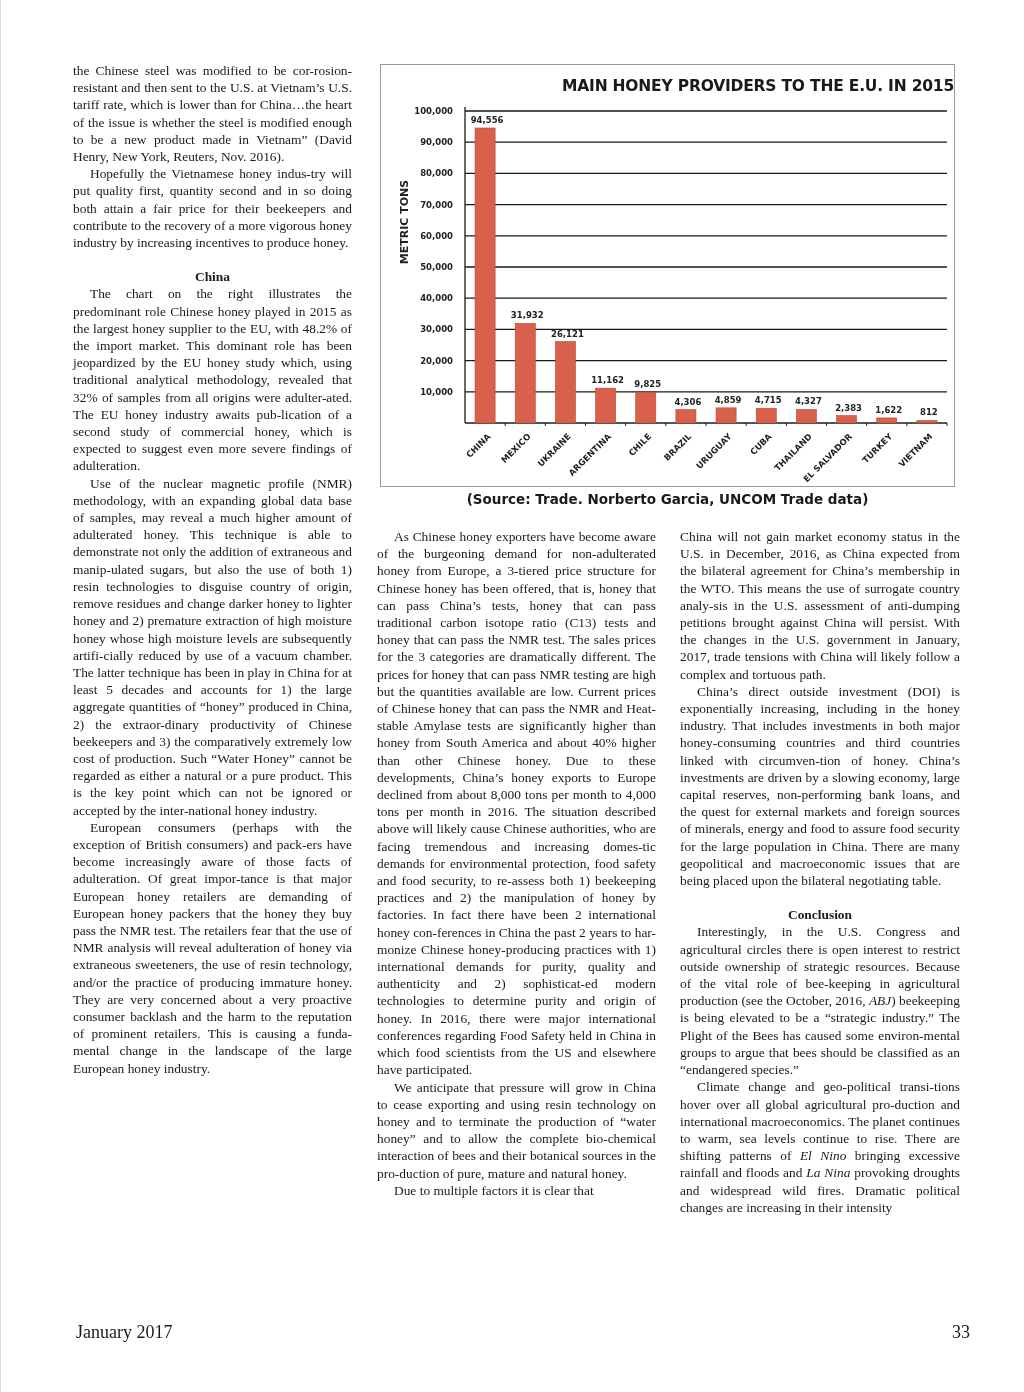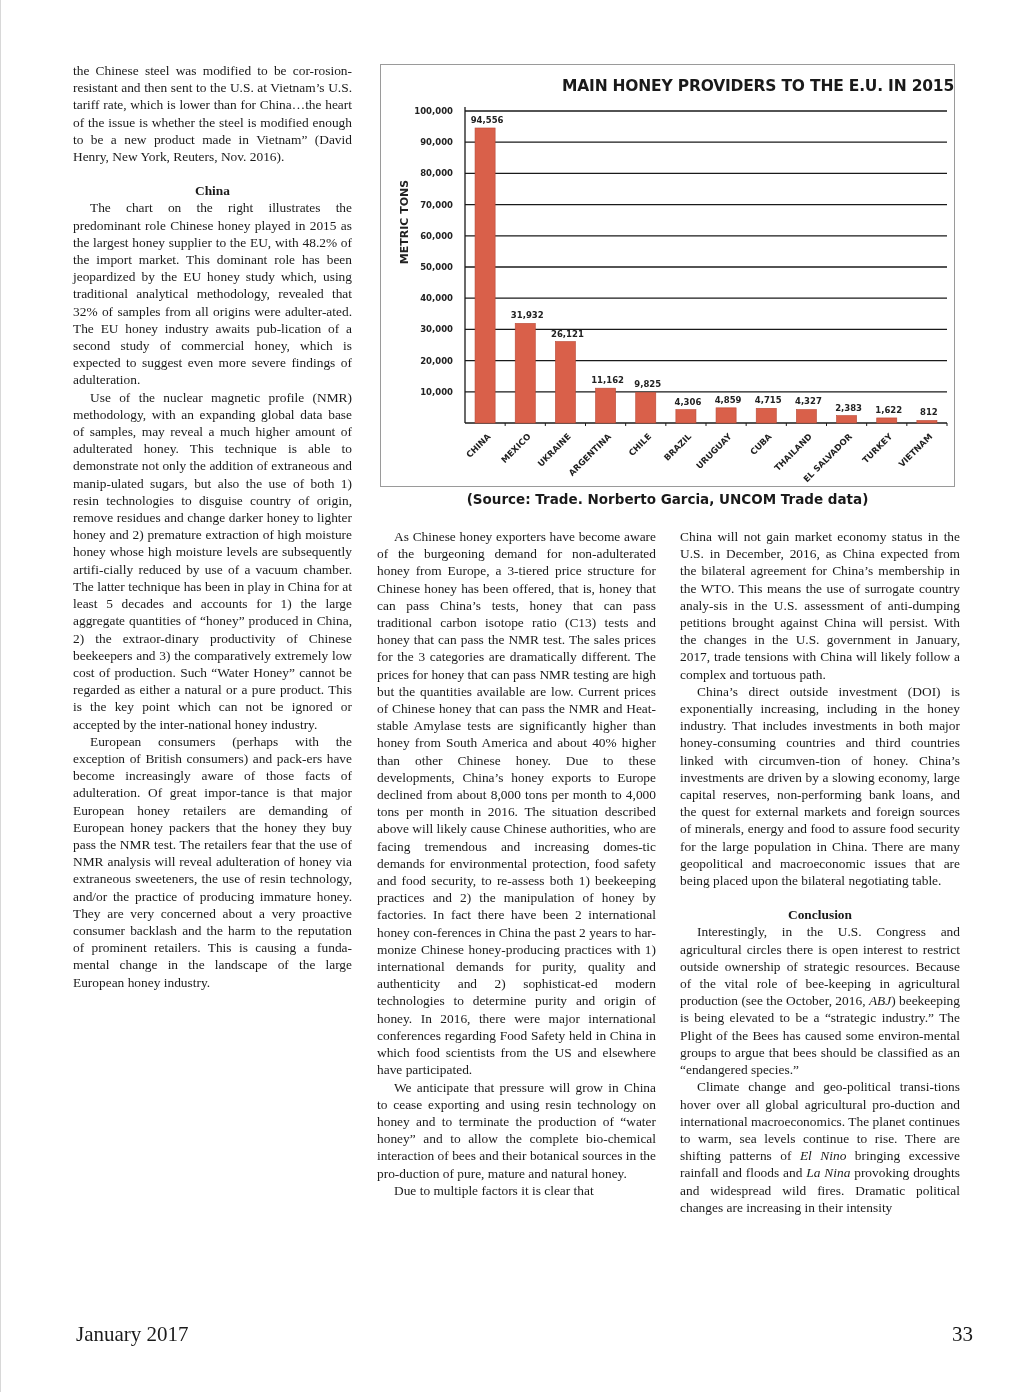--- a/index.html
+++ b/index.html
@@ -17,31 +17,32 @@
 
   #chart-frame { position: absolute; left: 380px; top: 64px; width: 575px; height: 423px;
                  border: 1.5px solid #9a9a9a; background: #fff; box-sizing: border-box; }
   #chart-title { position: absolute; left: 0; top: 12px; width: 100%; text-align: right;
                  font-family: "DejaVu Sans", "Liberation Sans", sans-serif; font-weight: bold;
                  font-size: 15.5px; letter-spacing: -0.2px; padding-left: 150px; box-sizing: border-box; }
   #chart-svg { position: absolute; left: 0; top: 0; }
   #chart-source { position: absolute; left: 380px; top: 491px; width: 575px; text-align: center;
                   font-family: "DejaVu Sans", "Liberation Sans", sans-serif; font-weight: bold; font-size: 13.5px; }
 
-  .footer { position: absolute; top: 1322px; font-size: 21px; font-family: "Liberation Serif", serif; }
+  .footer { position: absolute; top: 1322px; font-size: 18px; font-family: "Liberation Serif", serif; }
   #footer-date { left: 76px; }
   #footer-page { left: 936px; margin-left: 16px; }
 </style>
 </head>
 <body>
 
 <div class="page-edge"></div>
 
 <div id="col1" class="col">
   <p class="noindent">the Chinese steel was modified to be cor-rosion-resistant and then sent to the U.S. at Vietnam’s U.S. tariff rate, which is lower than for China…the heart of the issue is whether the steel is modified enough to be a new product made in Vietnam” (David Henry, New York, Reuters, Nov. 2016).</p>
+  <p>Hopefully the Vietnamese honey indus-try will put quality first, quantity second and in so doing both attain a fair price for their beekeepers and contribute to the recovery of a more vigorous honey industry by increasing incentives to produce honey.</p>
   <div class="gap"></div>
   <h3>China</h3>
   <p>The chart on the right illustrates the predominant role Chinese honey played in 2015 as the largest honey supplier to the EU, with 48.2% of the import market. This dominant role has been jeopardized by the EU honey study which, using traditional analytical methodology, revealed that 32% of samples from all origins were adulter-ated. The EU honey industry awaits pub-lication of a second study of commercial honey, which is expected to suggest even more severe findings of adulteration.</p>
   <p>Use of the nuclear magnetic profile (NMR) methodology, with an expanding global data base of samples, may reveal a much higher amount of adulterated honey. This technique is able to demonstrate not only the addition of extraneous and manip-ulated sugars, but also the use of both 1) resin technologies to disguise country of origin, remove residues and change darker honey to lighter honey and 2) premature extraction of high moisture honey whose high moisture levels are subsequently artifi-cially reduced by use of a vacuum chamber. The latter technique has been in play in China for at least 5 decades and accounts for 1) the large aggregate quantities of “honey” produced in China, 2) the extraor-dinary productivity of Chinese beekeepers and 3) the comparatively extremely low cost of production. Such “Water Honey” cannot be regarded as either a natural or a pure product. This is the key point which can not be ignored or accepted by the inter-national honey industry.</p>
   <p>European consumers (perhaps with the exception of British consumers) and pack-ers have become increasingly aware of those facts of adulteration. Of great impor-tance is that major European honey retailers are demanding of European honey packers that the honey they buy pass the NMR test. The retailers fear that the use of NMR analysis will reveal adulteration of honey via extraneous sweeteners, the use of resin technology, and/or the practice of producing immature honey. They are very concerned about a very proactive consumer backlash and the harm to the reputation of prominent retailers. This is causing a funda-mental change in the landscape of the large European honey industry.</p>
 </div>
 
 <div id="chart-frame">
   <div id="chart-title">MAIN HONEY PROVIDERS TO THE E.U. IN 2015</div>
   <svg id="chart-svg" width="575" height="423" xmlns="http://www.w3.org/2000/svg">

